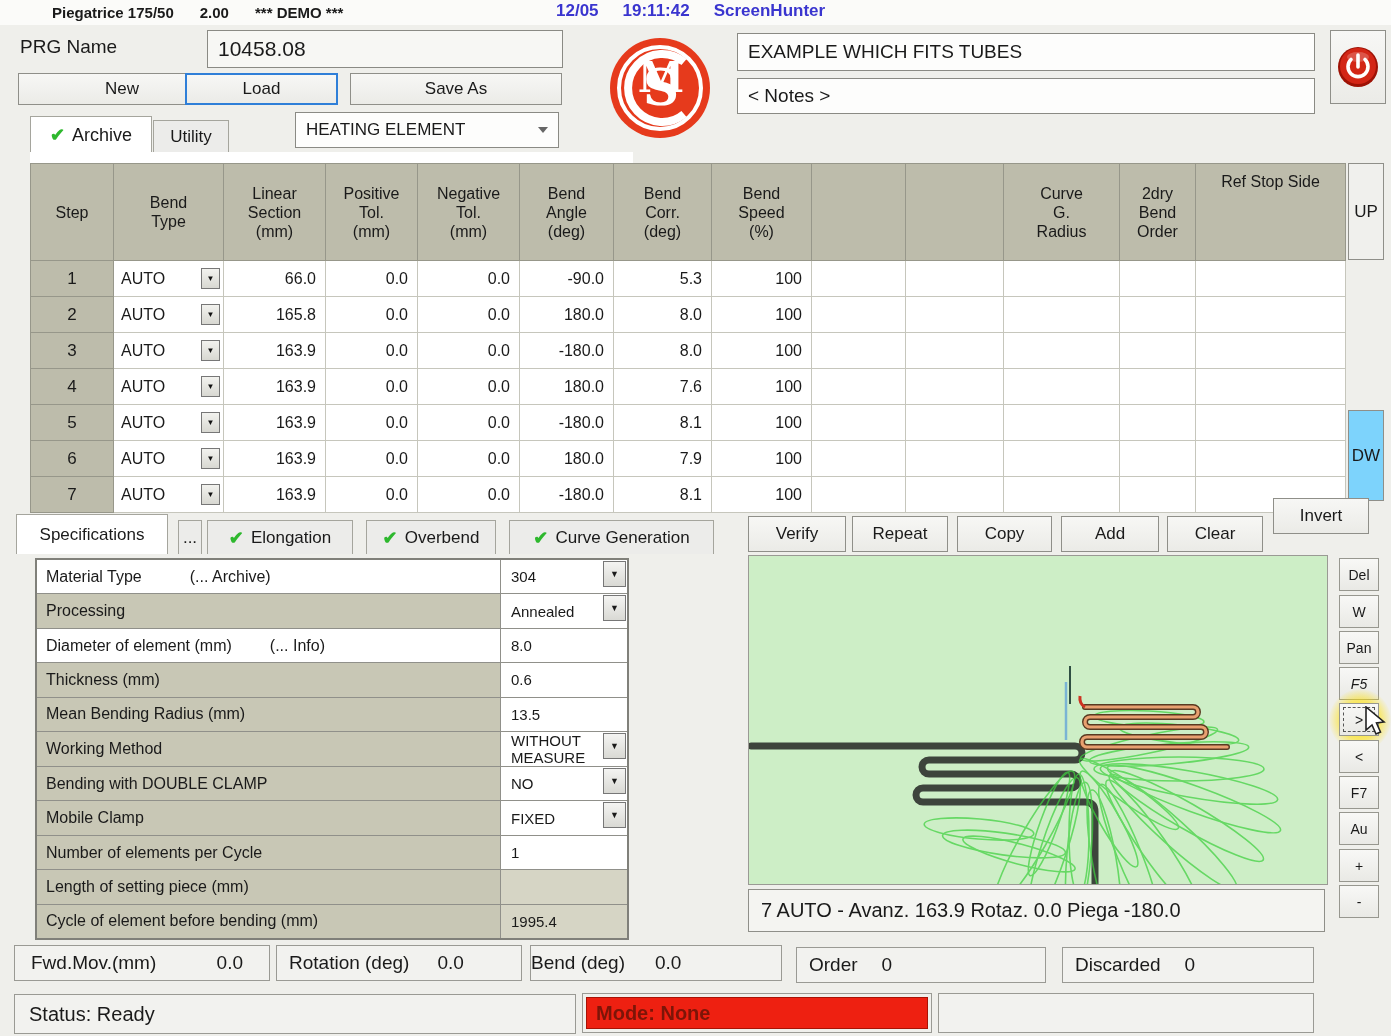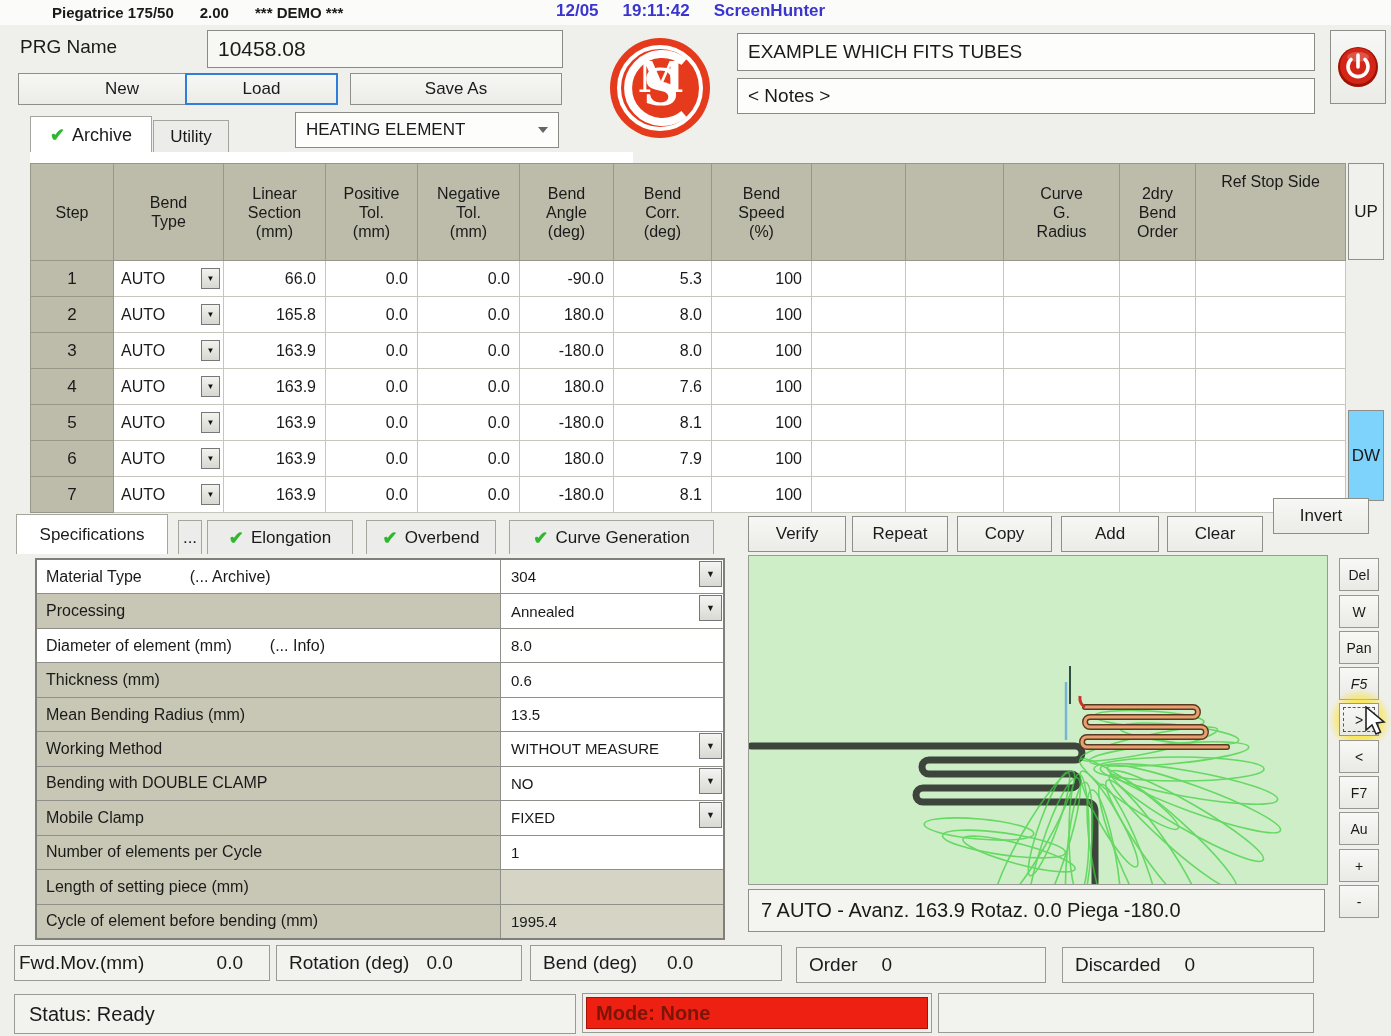--- a/index.html
+++ b/index.html
@@ -26,21 +26,21 @@
   .ptable th{background:#bdbcab;border:1px solid #97978a;font-weight:normal;font-size:16px;
     line-height:19px;vertical-align:middle;padding:0;}
   .ptable th div{white-space:pre-line;}
   .ptable td{background:#ffffff;border:1px solid #c6c6bc;height:36px;padding:0;font-size:16px;box-sizing:border-box;}
   .ptable td.step{background:#bdbcab;border:1px solid #97978a;text-align:center;font-size:17px;}
   .ptable td.num{text-align:right;padding-right:9px;}
   .ptable td.bt{padding-left:7px;position:relative;}
   .ddbtn{position:absolute;right:3px;top:7px;width:17px;height:19px;background:linear-gradient(#f2f2ee,#d8d8d2);
     border:1px solid #777;font-size:8px;display:flex;align-items:center;justify-content:center;color:#111;}
   
-  .specform{position:absolute;left:35px;top:558px;width:690px;height:382px;border:2px solid #80807a;
+  .specform{position:absolute;left:35px;top:558px;width:594px;height:382px;border:2px solid #80807a;
     box-sizing:border-box;display:flex;flex-direction:column;background:#c8c7b5;}
   .srow{flex:1;display:flex;border-bottom:1px solid #90908a;}
   .srow:last-child{border-bottom:none;}
   .slabel{width:464px;border-right:1px solid #90908a;display:flex;align-items:center;
     padding-left:9px;font-size:16px;box-sizing:border-box;background:#c8c7b5;}
   .slabel .hint{margin-left:48px;}
   .sval{flex:1;background:#ffffff;display:flex;align-items:center;padding-left:10px;
     font-size:15px;position:relative;}
   .srow.wlabel .slabel{background:#ffffff;}
   .srow.bval .sval{background:#d6d5c5;}
@@ -499,29 +499,29 @@
   <div class="sbtn" style="top:776px;">F7</div>
   <div class="sbtn" style="top:812px;">Au</div>
   <div class="sbtn" style="top:849px;">+</div>
   <div class="sbtn" style="top:885px;">-</div>
   <div style="position:absolute;left:1363px;top:706px;">
     <svg width="24" height="30" viewBox="0 0 24 30">
         <path d="M3 1 L3 24 L9 19 L13 28 L17.5 26 L13.5 17 L21 16 Z" fill="#ffffff" stroke="#222222" stroke-width="1.6"></path>
       </svg>
   </div>
 
-  <div class="panel kv" style="left:14px;top:945px;width:256px;height:36px;padding-left:4px;">
+  <div class="panel kv" style="left:14px;top:945px;width:256px;height:36px;padding-left:16px;">
     <span>Fwd.Mov.(mm)</span>
     <span class="v">0.0</span>
   </div>
-  <div class="panel" style="left:276px;top:945px;width:246px;height:36px;padding-left:12px;gap:17px;">
+  <div class="panel" style="left:276px;top:945px;width:246px;height:36px;padding-left:12px;gap:28px;">
     <span>Rotation (deg)</span>
     <span>0.0</span>
   </div>
-  <div class="panel" style="left:530px;top:945px;width:252px;height:36px;padding-left:12px;gap:30px;">
+  <div class="panel" style="left:530px;top:945px;width:252px;height:36px;padding-left:0;gap:30px;">
     <span>Bend (deg)</span>
     <span>0.0</span>
   </div>
   <div class="panel" style="left:796px;top:947px;width:250px;height:36px;padding-left:12px;gap:24px;">
     <span>Order</span>
     <span>0</span>
   </div>
   <div class="panel" style="left:1062px;top:947px;width:252px;height:36px;padding-left:12px;gap:24px;">
     <span>Discarded</span>
     <span>0</span>

